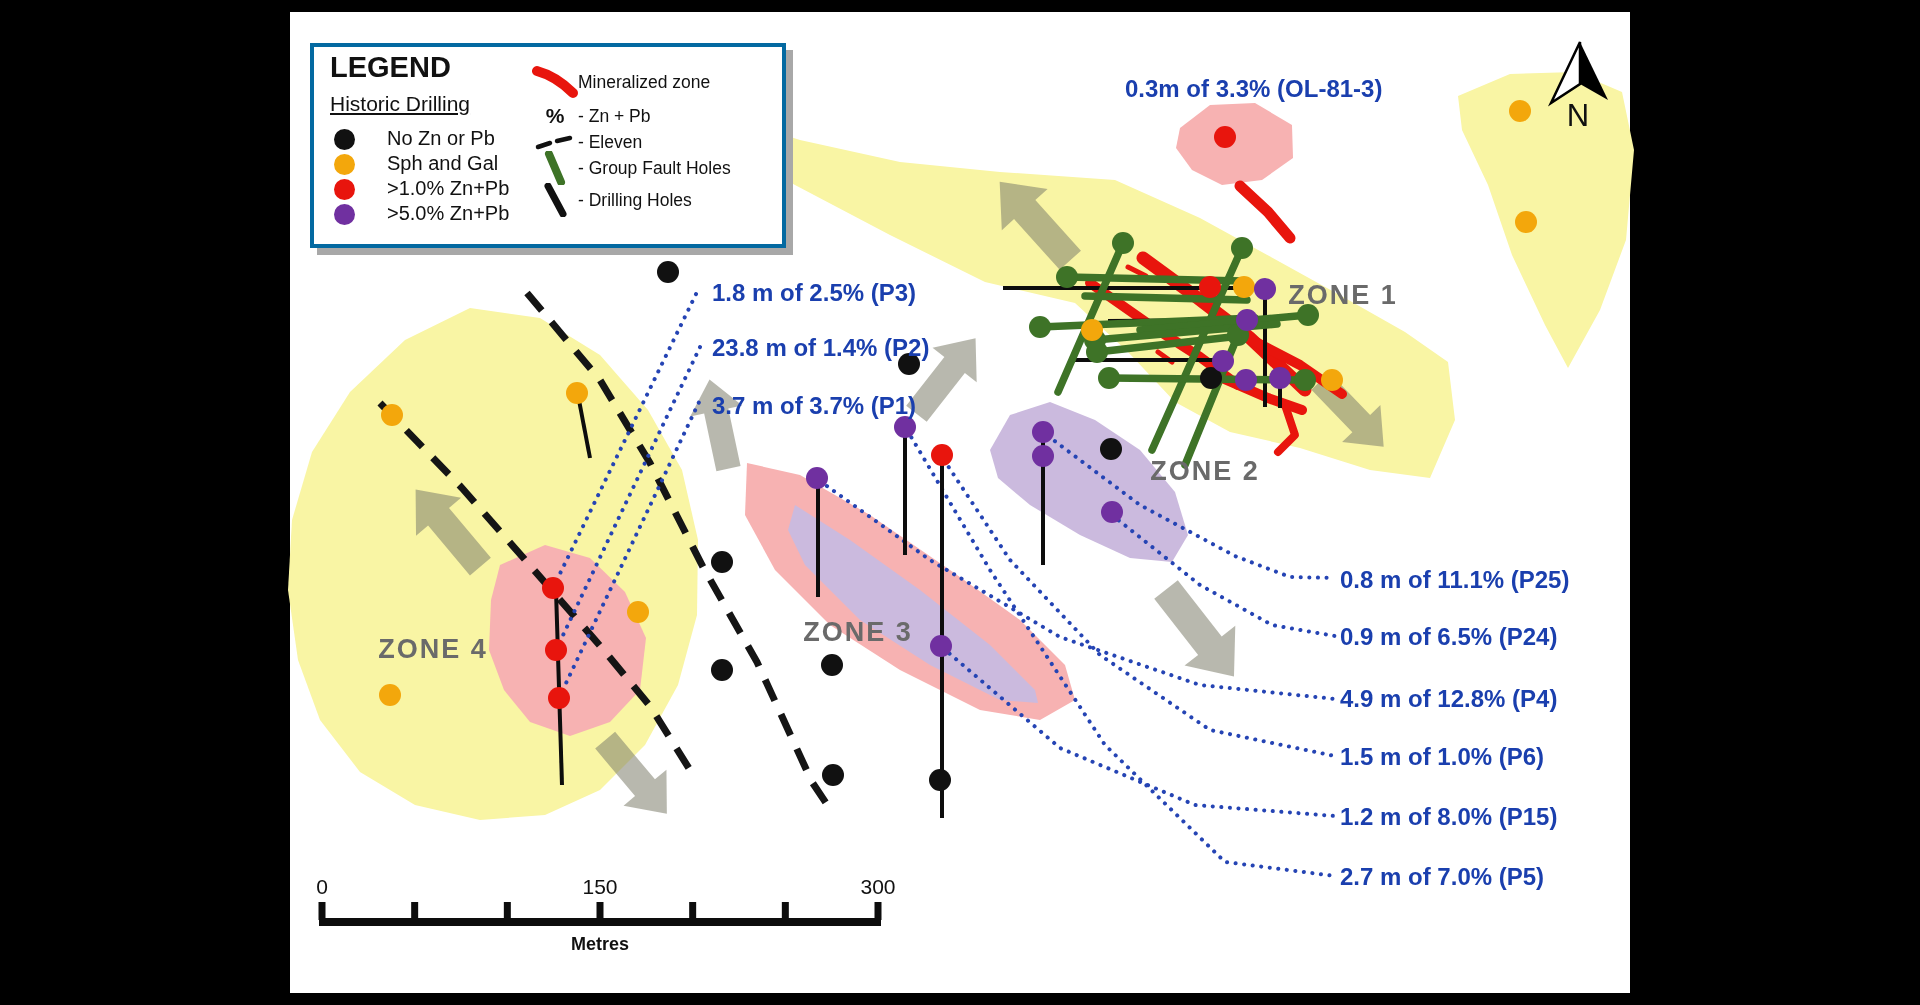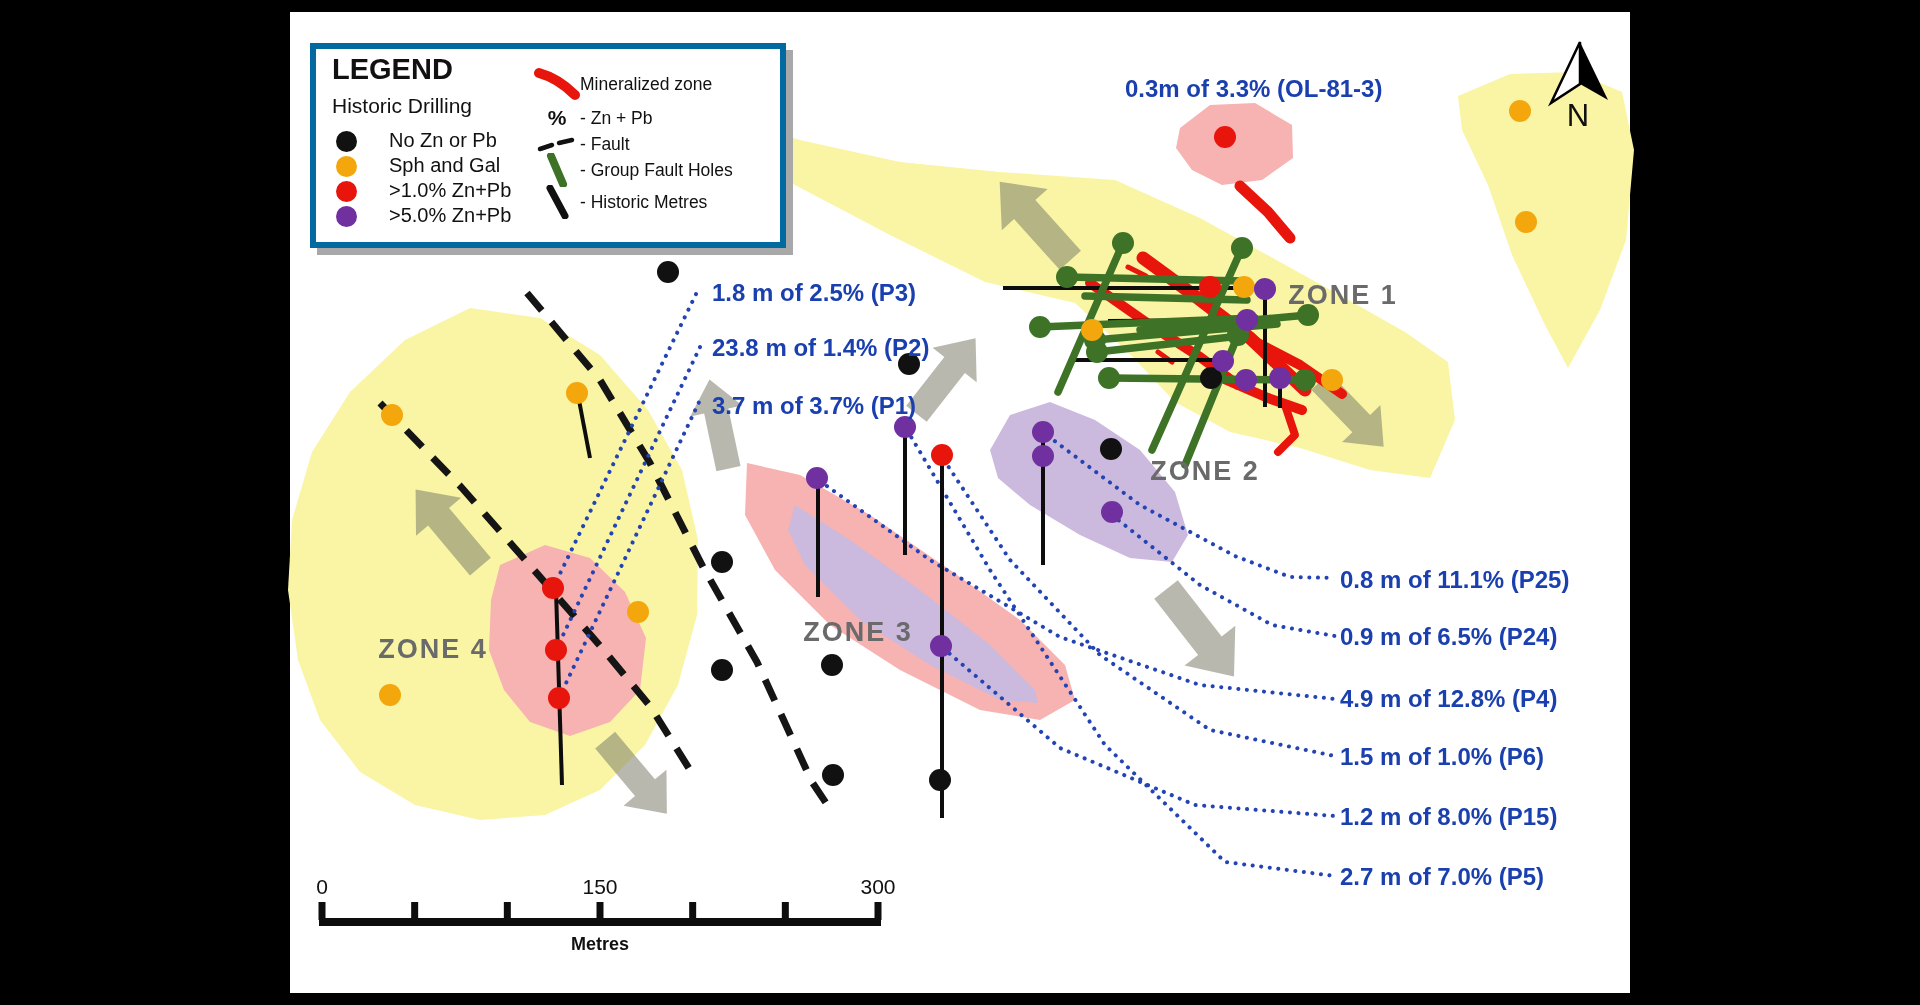--- a/index.html
+++ b/index.html
@@ -1,23 +1,23 @@
 <!DOCTYPE html>
 <html><head>
 <meta charset="utf-8">
 <style>
   html,body{margin:0;padding:0;background:#000;width:1920px;height:1005px;overflow:hidden;
             font-family:"Liberation Sans",sans-serif;position:relative}
   .map-bg{position:absolute;left:290px;top:12px;width:1340px;height:981px;background:#fff;z-index:1}
   svg.overlay{position:absolute;left:0;top:0;width:1920px;height:1005px;z-index:2}
   svg text{font-family:"Liberation Sans",sans-serif}
   .legend{position:absolute;left:310px;top:43px;width:476px;height:205px;box-sizing:border-box;
-          border:6px solid #0369a1;background:#fff;box-shadow:7px 7px 0 #a8a8a8;z-index:3}
+          border:4px solid #0369a1;background:#fff;box-shadow:7px 7px 0 #a8a8a8;z-index:3}
   .lg-title{position:absolute;left:16px;top:4px;font-size:29px;font-weight:bold;color:#111}
-  .lg-sub{position:absolute;left:16px;top:45px;font-size:21px;color:#111;}
+  .lg-sub{position:absolute;left:16px;top:45px;font-size:21px;color:#111;text-decoration:underline}
   .lg-dots{position:absolute;left:16px;top:78px}
   .lg-dots .row{display:flex;align-items:flex-end;height:25px}
   .lg-dots .dot{width:21px;height:21px;border-radius:50%;margin-left:4px;margin-right:32px;flex:0 0 21px}
   .lg-dots .lbl{font-size:20px;color:#111}
   .lg-syms{position:absolute;left:218px;top:14px}
   .lg-syms .row{display:flex;align-items:center;height:26px}
   .lg-syms .row:first-child{height:42px}
   .lg-syms .row:last-child{height:38px}
   .lg-syms .icon{width:46px;display:flex;justify-content:center;align-items:center;flex:0 0 46px}
   .lg-syms .glyph{font-size:21px;font-weight:bold;color:#111}
@@ -196,32 +196,32 @@
           <span class="glyph">%</span>
         </span>
         <span class="sym-lbl">- Zn + Pb</span>
       </div>
       <div class="row">
         <span class="icon">
           <svg width="40" height="20" viewBox="0 0 40 20">
             <path d="M3,15 L15,11 M22,9 L35,6" fill="none" stroke="#111" stroke-width="4.5" stroke-linecap="round"></path>
           </svg>
         </span>
-        <span class="sym-lbl">- Fault</span>
+        <span class="sym-lbl">- Eleven</span>
       </div>
       <div class="row">
         <span class="icon">
           <svg width="30" height="34" viewBox="0 0 30 34">
             <line x1="9" y1="3" x2="21" y2="31" stroke="#3e7327" stroke-width="8" stroke-linecap="round"></line>
           </svg>
         </span>
         <span class="sym-lbl">- Group Fault Holes</span>
       </div>
       <div class="row">
         <span class="icon">
           <svg width="30" height="34" viewBox="0 0 30 34">
             <line x1="8" y1="3" x2="23" y2="31" stroke="#111" stroke-width="7" stroke-linecap="round"></line>
           </svg>
         </span>
-        <span class="sym-lbl">- Historic Metres</span>
+        <span class="sym-lbl">- Drilling Holes</span>
       </div>
     </div>
 </div>
 
 </body></html>

